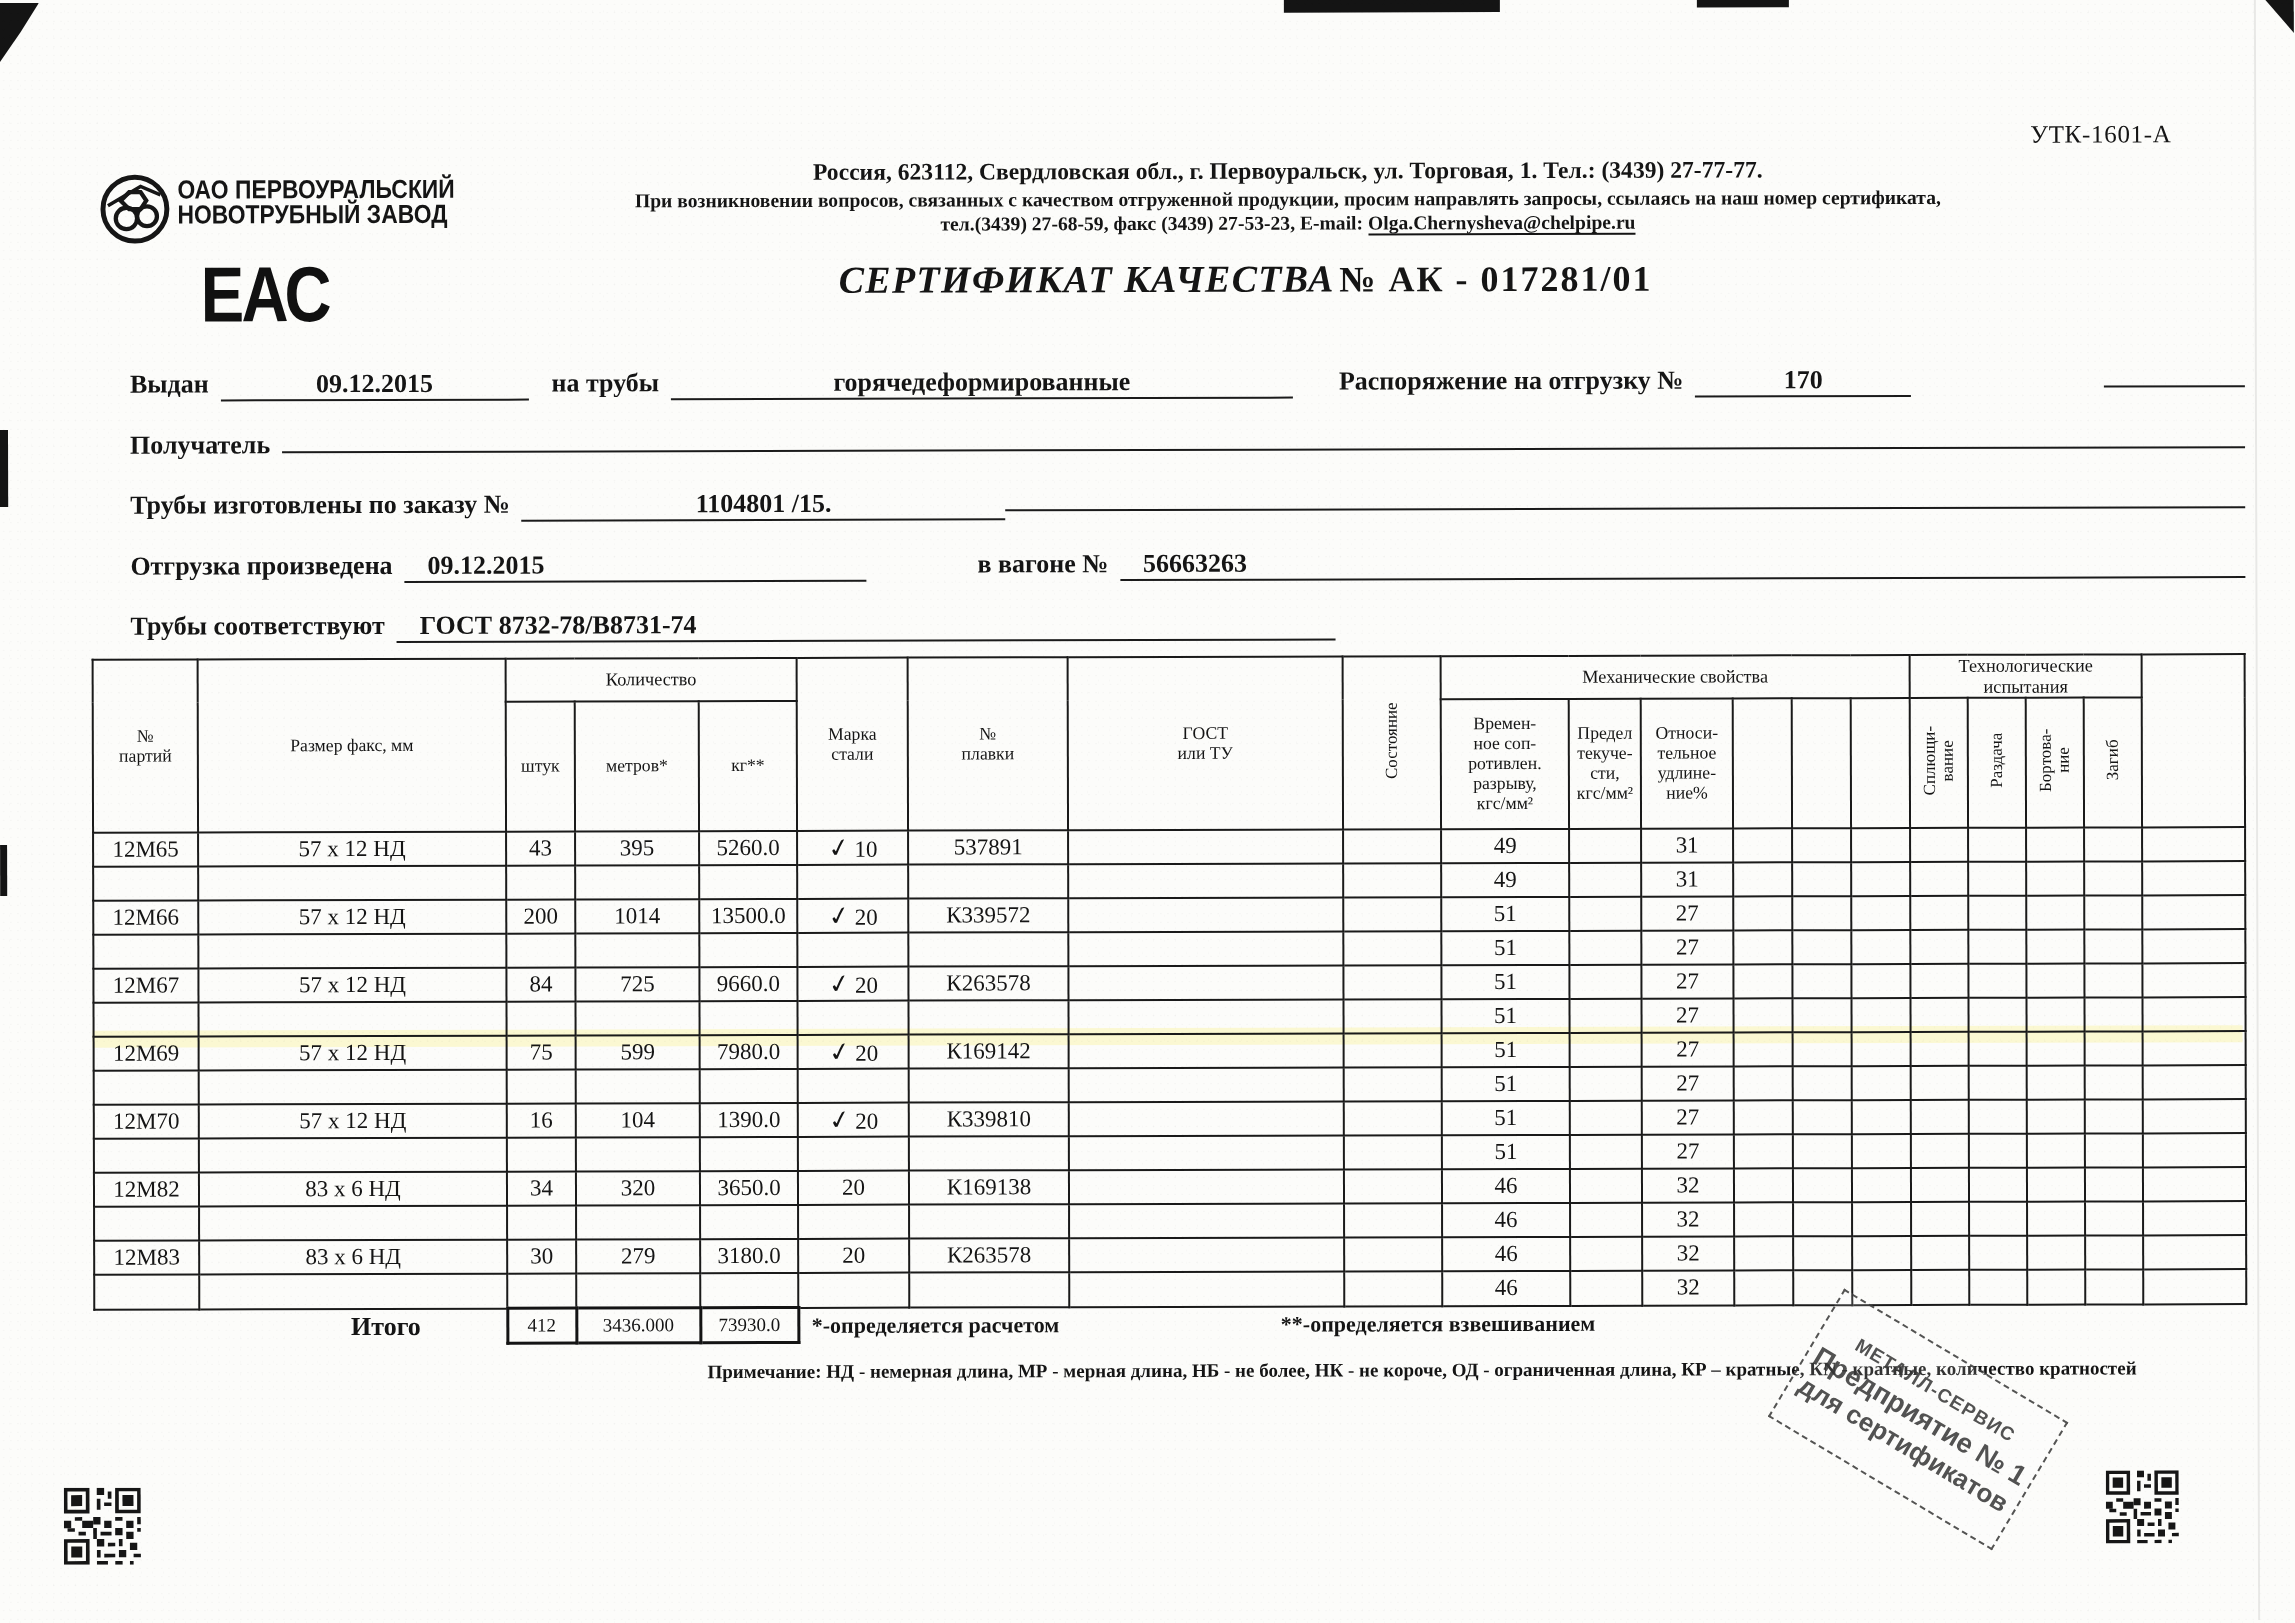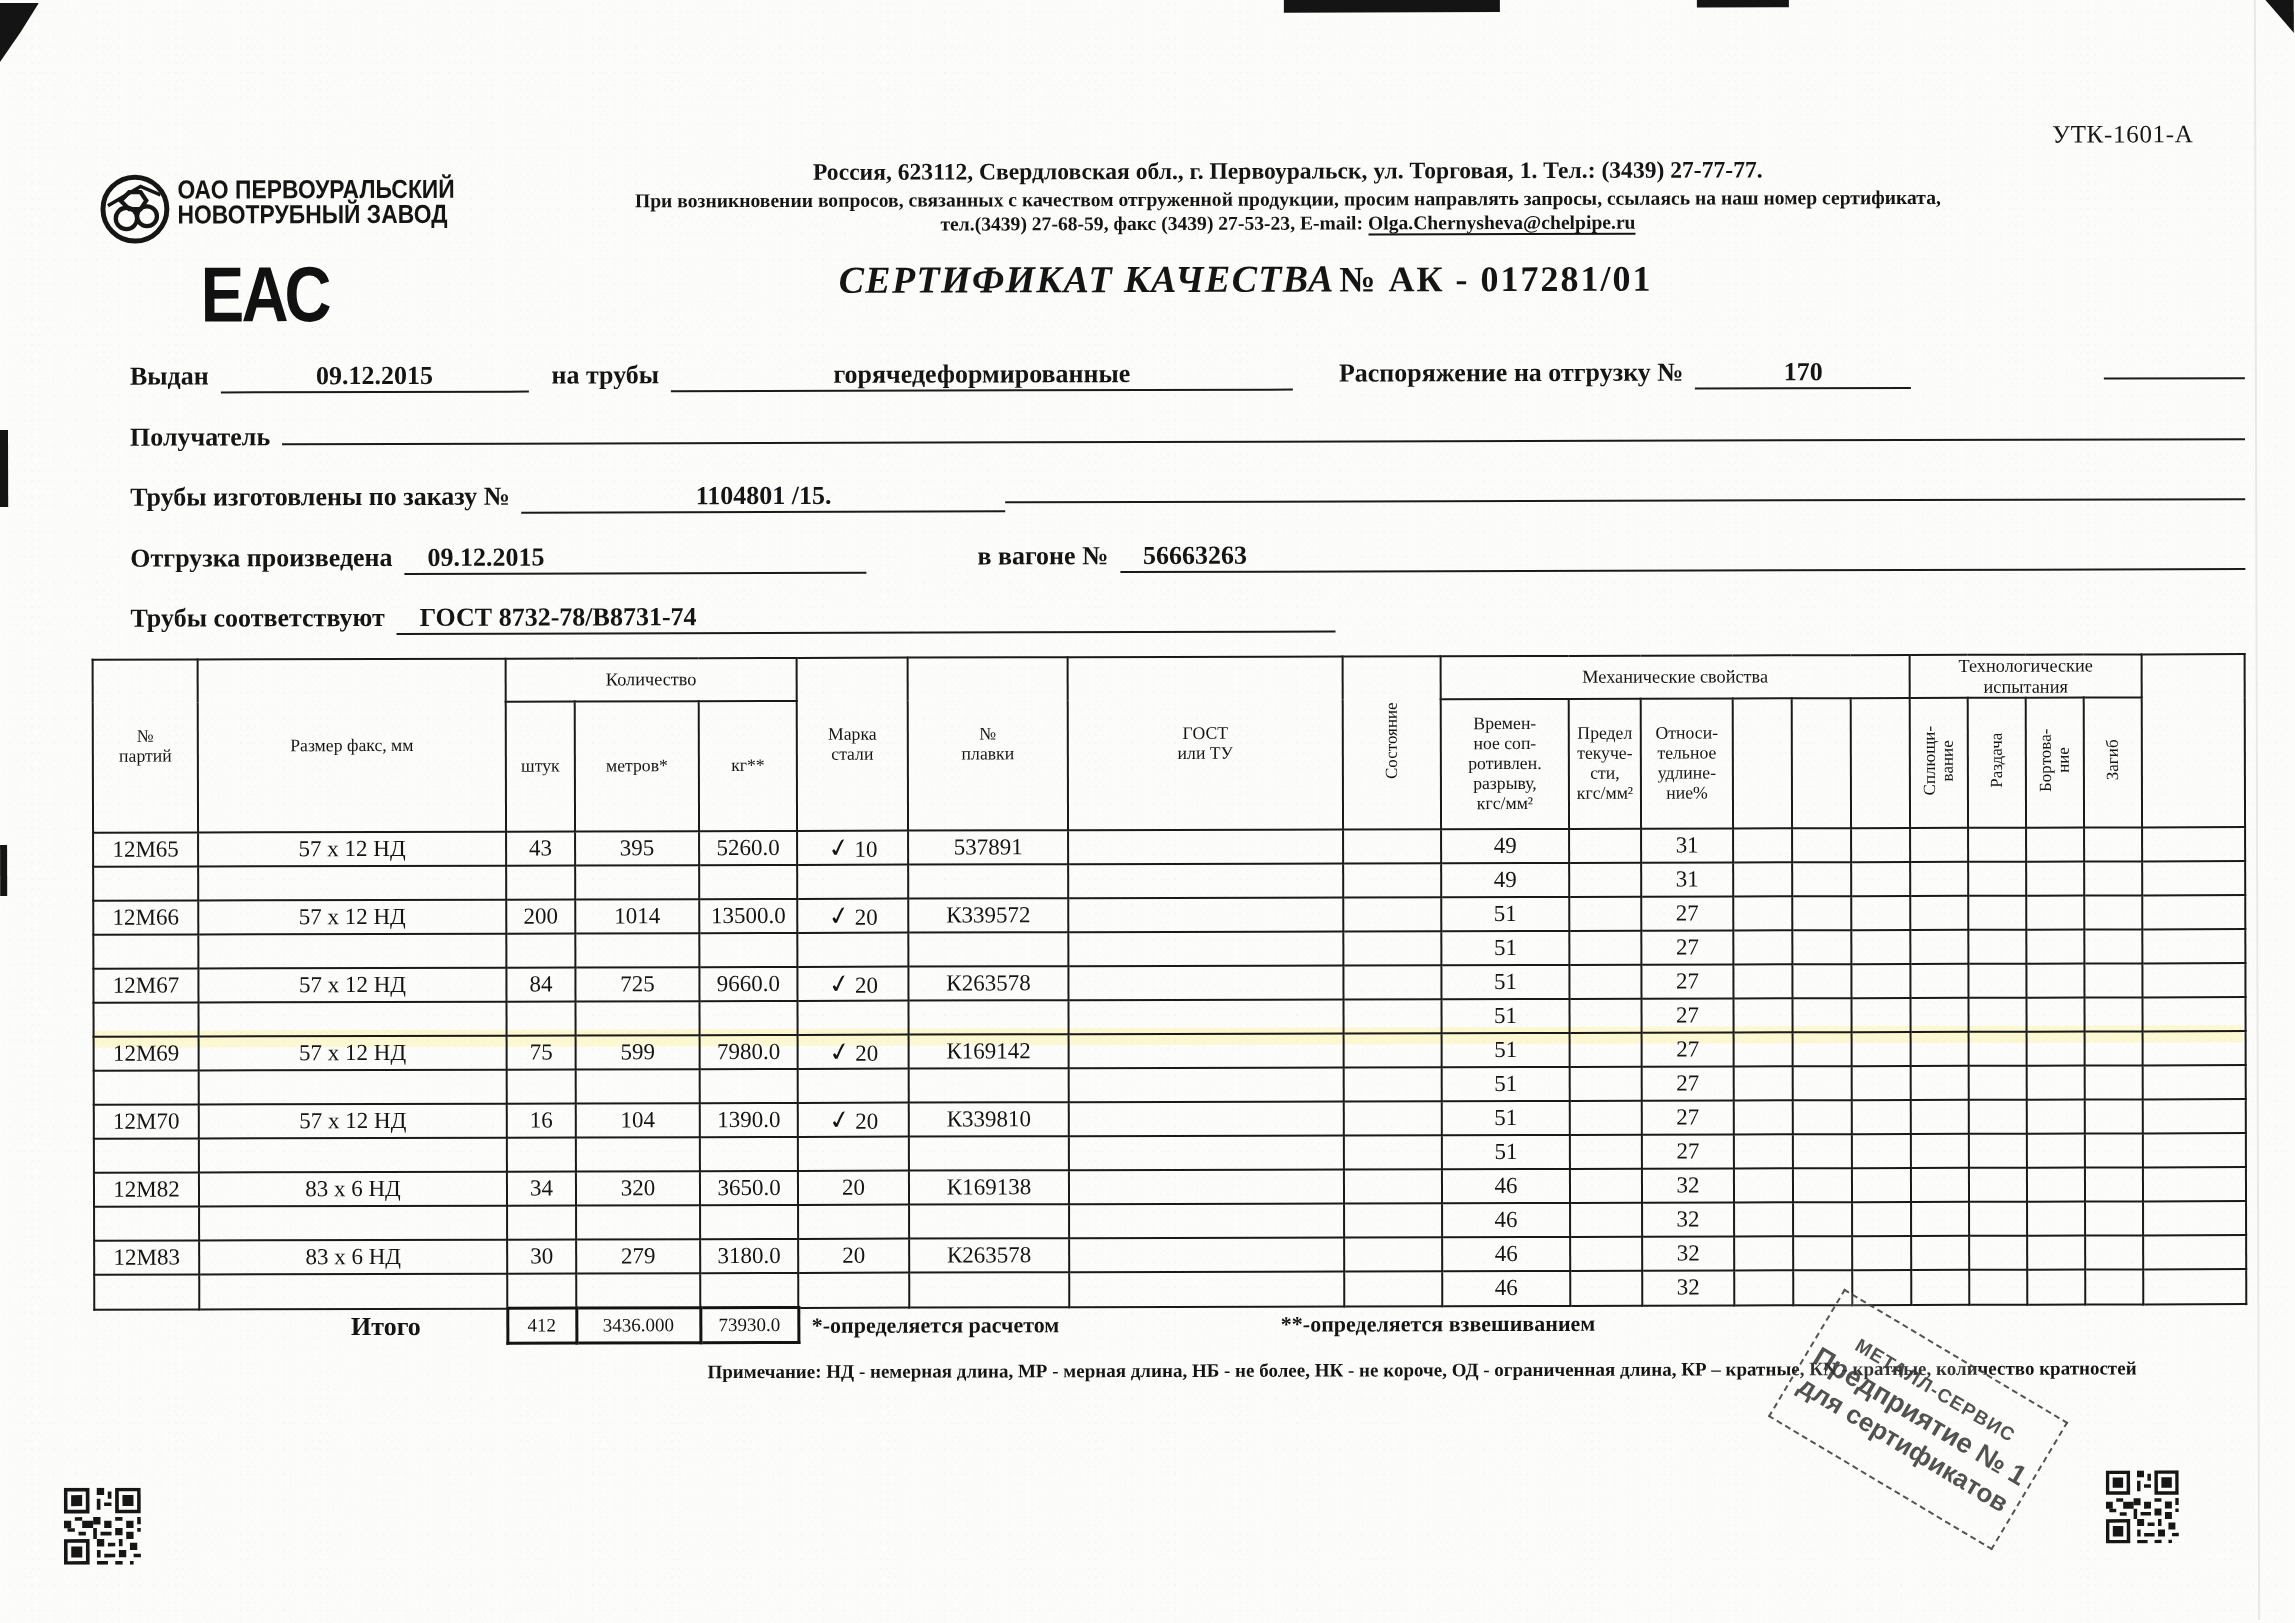--- a/index.html
+++ b/index.html
@@ -15,21 +15,21 @@
       radial-gradient(rgba(25,25,25,0.055) 0.7px, transparent 0.9px),
       radial-gradient(rgba(25,25,25,0.04) 0.7px, transparent 1px);
     background-size:7.2px 8.5px, 11px 12.4px;
     background-position:0 0, 3.9px 5.2px;
   }
   .artifact{position:absolute; background:#141414;}
   .fold{position:absolute; top:0; bottom:0; width:2px; background:rgba(0,0,0,0.08);}
   .streak{position:absolute; background:rgba(248,238,120,0.30); pointer-events:none;}
 
   
-  .formcode{position:absolute; left:2032px; top:123px; font-size:25px; letter-spacing:0.7px;margin-left:22px;}
+  .formcode{position:absolute; left:2032px; top:123px; font-size:25px; letter-spacing:0.7px;}
   .logo{position:absolute; left:101px; top:171px; display:flex; align-items:flex-start;}
   .logo svg{width:71px; height:71px;}
   .companyname{margin-left:6.5px; margin-top:3.9px;
     font-family:"Liberation Sans","DejaVu Sans",sans-serif;
     font-weight:bold; font-size:26px; line-height:0.98; letter-spacing:0px;
     transform:scaleX(0.88); transform-origin:left top; white-space:nowrap;}
   .eac{position:absolute; left:202px; top:247px;
     font-family:"Liberation Sans","DejaVu Sans",sans-serif;
     font-weight:bold; font-size:64px; letter-spacing:-2.6px; color:#111;
     transform:scaleY(1.22) scaleX(1.02); transform-origin:left top;}
@@ -41,21 +41,21 @@
   .title{position:absolute; left:707px; top:257px; width:1080px; text-align:center; white-space:nowrap;}
   .title .t1{font-style:italic; font-weight:bold; font-size:38px; letter-spacing:1.3px;}
   .title .t2{font-weight:bold; font-size:36px; letter-spacing:2px; margin-left:2px;}
 
   
   .fline{position:absolute; left:131px; right:49px; display:flex; align-items:baseline;
     font-weight:bold; font-size:26px; white-space:nowrap;}
   .uline{display:inline-block; border-bottom:2.6px solid #1b1b1b; text-align:center; line-height:1.15;}
   .uline.left{text-align:left; padding-left:23px;}
   .grow{flex:1 1 auto;}
-  .lbl{margin-right:11.8px;}
+  .lbl{margin-right:11.8px;margin-top:8px;}
 
   
   table.cert{position:absolute; left:92px; top:656px; width:2150px;
     border-collapse:collapse; table-layout:fixed;}
   table.cert th, table.cert td{border:2px solid #1a1a1a; padding:0 2.6px; text-align:center; vertical-align:middle;}
   table.cert thead th{font-weight:normal; font-size:17.7px; line-height:1.12;}
   table.cert .grouphead{height:41px; font-size:18.3px;}
   table.cert .subhead{height:128px;}
   table.cert thead th{border-width:2.6px 2px 2.6px 2px;}
   table.cert tbody td{height:32px; font-size:23px;}

